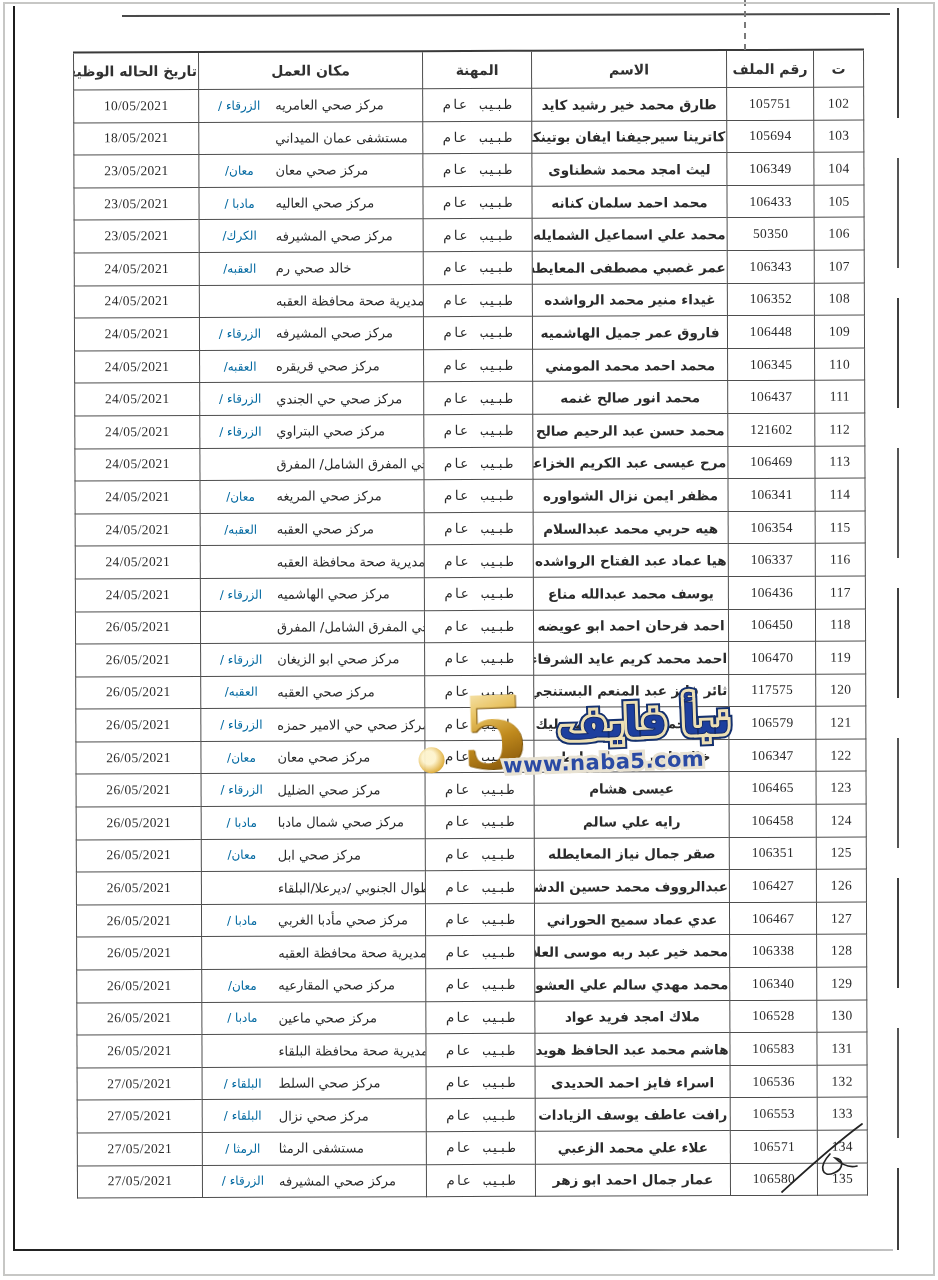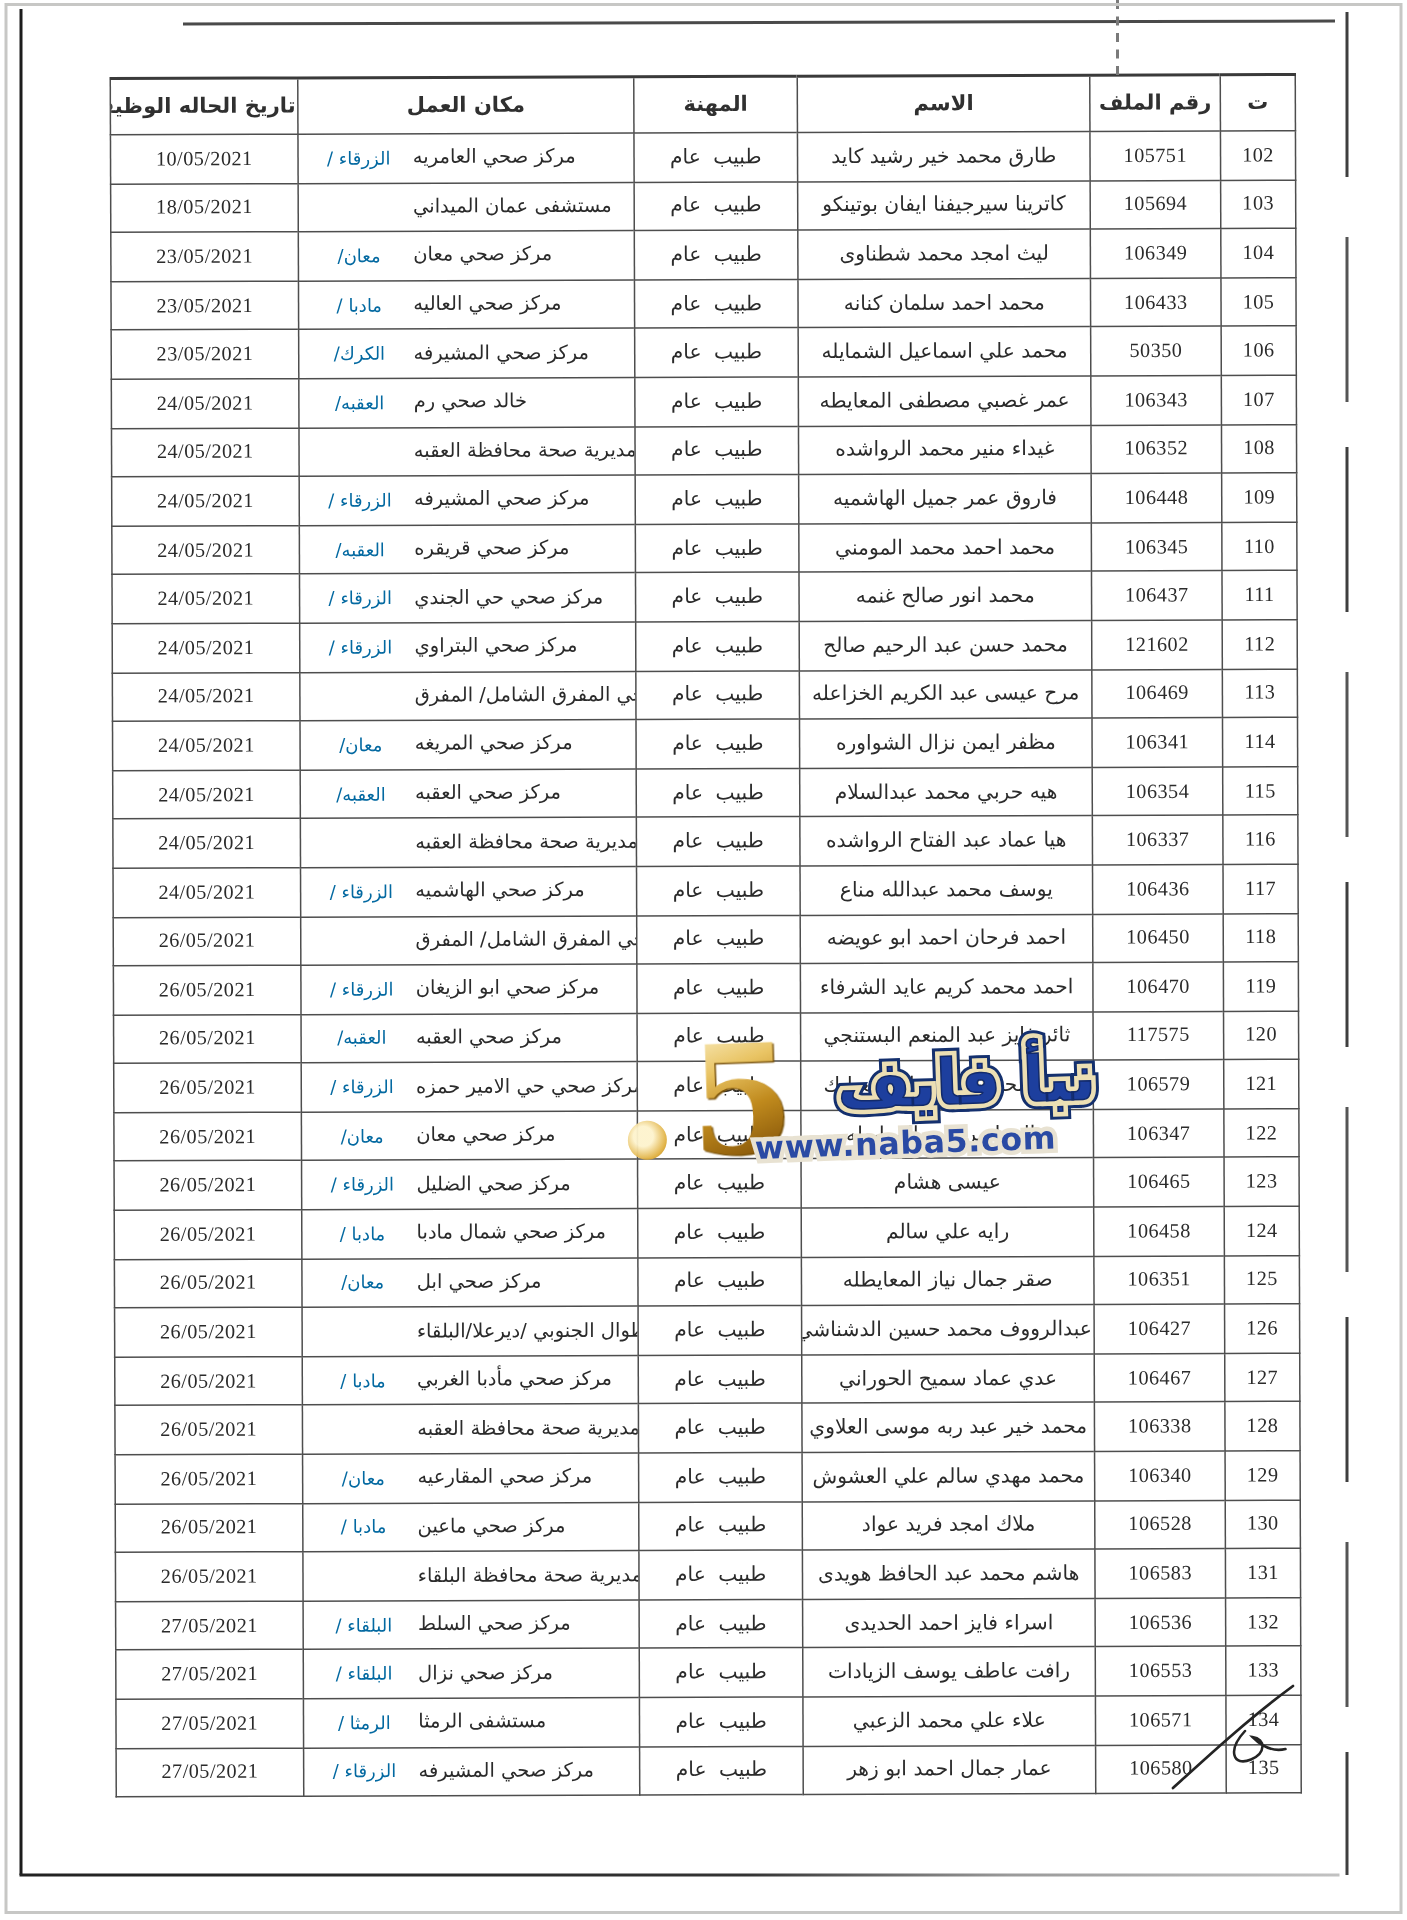--- a/index.html
+++ b/index.html
@@ -31,22 +31,22 @@
     border:1px solid #4e4e4e;
     overflow:hidden;white-space:nowrap;
   }
   table.doc th{
     height:34px;font-size:14px;font-weight:700;color:#303030;
     border-top:2px solid #3a3a3a;background:#fff;
   }
   table.doc td{height:29.6px;font-size:13.5px;text-align:center;background:#fff;}
   td.c-idx,td.c-file,td.c-date{font-family:"Liberation Serif",serif;font-size:15px;letter-spacing:.3px;}
   th.h-date{font-size:12px;}
-  td.c-name{font-size:13.5px;}
-  td.c-prof{font-size:13.5px;word-spacing:4px;}
+  td.c-name{font-size:13.5px;font-weight:bold;}
+  td.c-prof{font-size:13.5px;word-spacing:4px;font-family:Liberation Mono, monospace;}
   td.c-wp{direction:ltr;padding:0 4px;}
   .wp-wrap{display:flex;align-items:center;width:100%;}
   .wp-gov{width:72px;flex:0 0 72px;text-align:center;font-size:12px;color:#0369a1;}
   .wp-place{flex:1;text-align:left;font-size:13px;}
 
   
   .watermark{position:absolute;left:452px;top:683px;width:310px;height:115px;z-index:5;transform:rotate(-2deg);pointer-events:none;}
   .wm-five{
     position:absolute;left:8px;top:-4px;font-family:"DejaVu Serif",serif;font-weight:700;font-size:100px;line-height:1;
     background:linear-gradient(160deg,#f9ecc0 5%,#e9c464 30%,#c08a1d 55%,#8f5e0c 80%,#e3b64e 100%);

